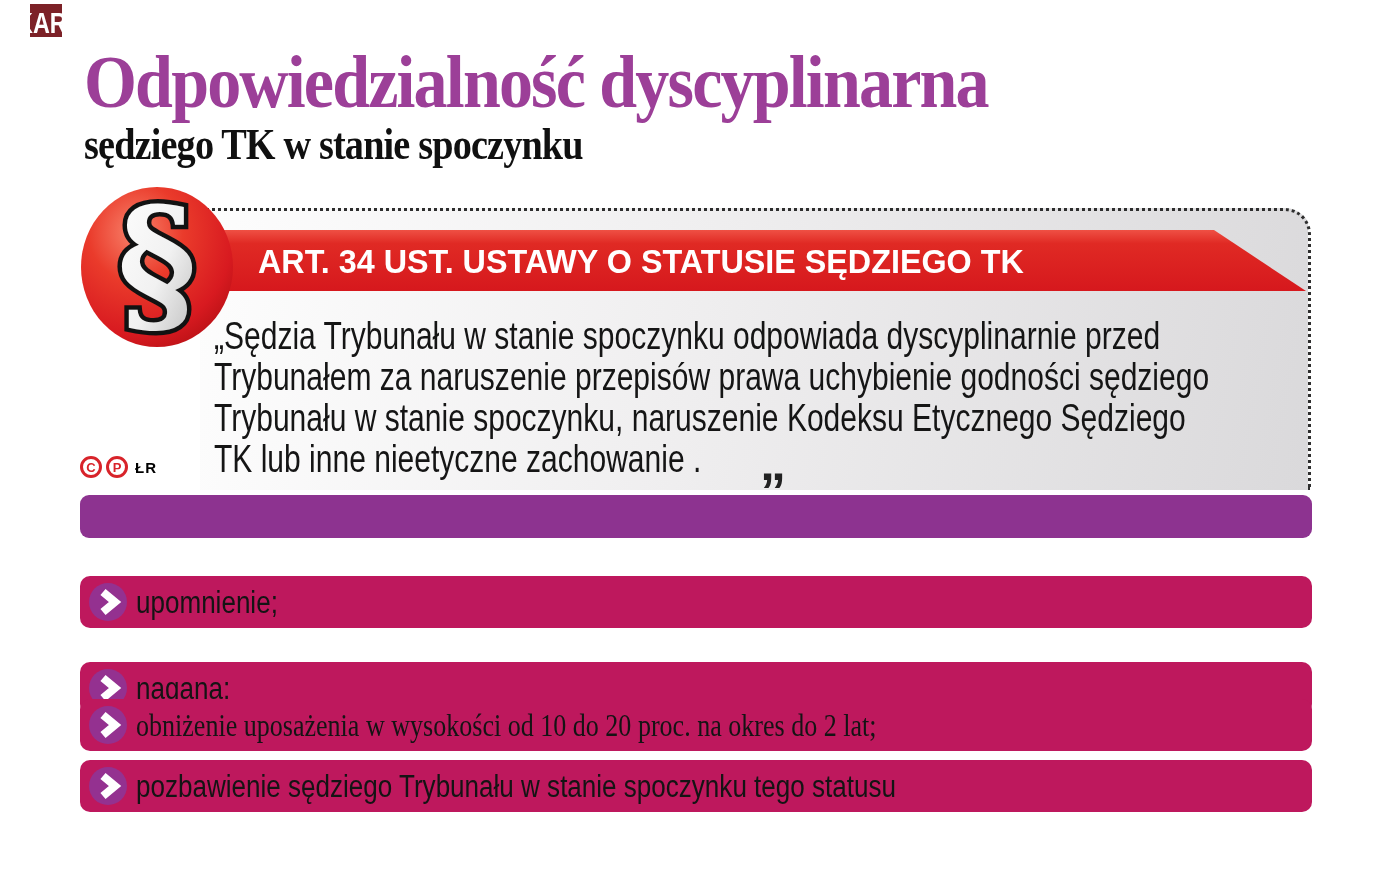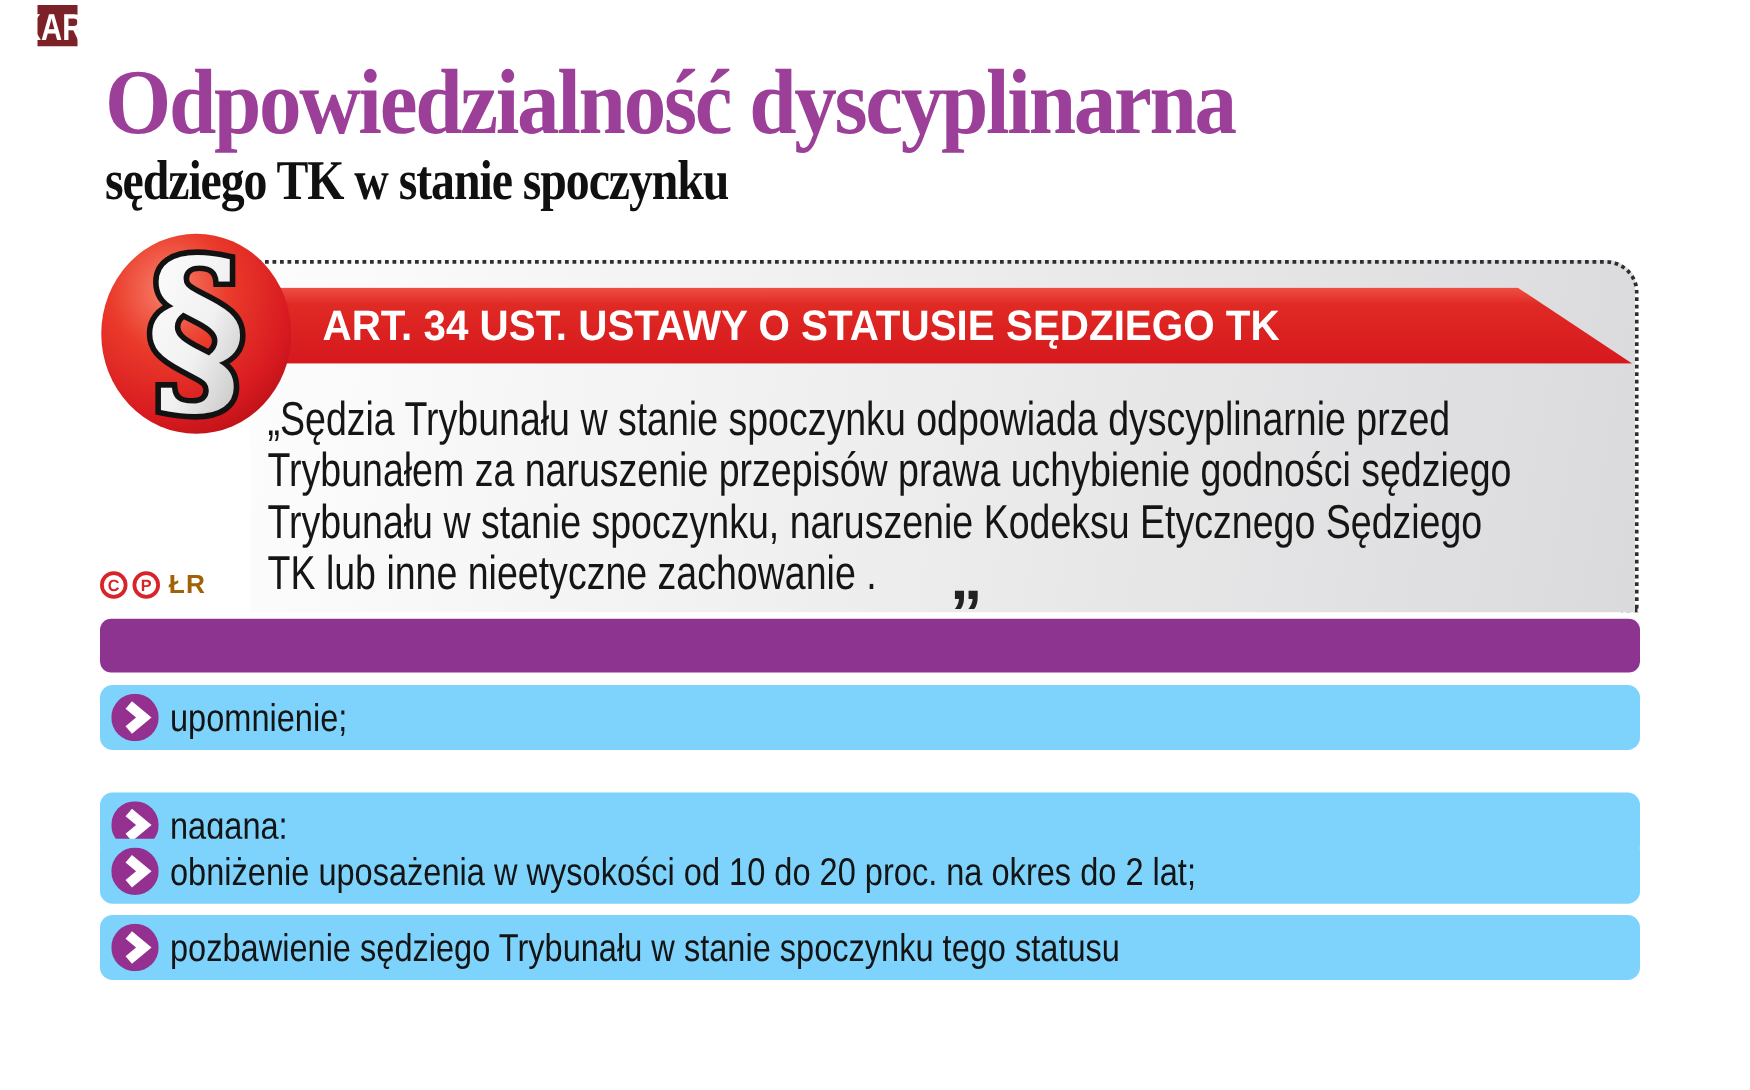--- a/index.html
+++ b/index.html
@@ -50,37 +50,37 @@
     position:absolute; left:760px; top:436px; font-size:52px; line-height:52px;
     font-weight:700; color:#222222;
   }
 
   .credits { position:absolute; left:80px; top:456px; display:flex; align-items:center; gap:4px; }
   .c-badge {
     width:22px; height:22px; border-radius:50%; border:3px solid #d8232a;
     color:#d8232a; font-weight:700; font-size:13px; box-sizing:border-box;
     display:flex; align-items:center; justify-content:center; background:#fff;
   }
-  .initials { font-size:21px; font-weight:700; color:#a16207; margin-left:3px; letter-spacing:1px; }
+  .initials { font-size:15px; font-weight:700; color:#000000; margin-left:3px; letter-spacing:1px; }
 
   .penalties-header {
     position:absolute; left:80px; top:495px; width:1232px; height:43px;
     background:#8d3390; border-radius:9px;
   }
   .penalties-header-label {
     position:absolute; left:16px; top:0; height:43px; line-height:45px;
     color:#ffffff; font-weight:700; font-size:30px; white-space:nowrap;
     transform:scaleX(0.78); transform-origin:0 0;
   }
 
   .row {
     position:absolute; left:80px; width:1232px; height:52px;
-    background:#7dd3fc; border-radius:10px;
+    background:#be185d; border-radius:10px;margin-top:28px;
   }
-  .row-0 { top:548px; } .row-1 { top:634px; } .row-2 { top:671px; } .row-3 { top:732px; }
+  .row-0 { top:548px; } .row-1 { top:634px; } .row-2 { top:671px;font-family:Liberation Serif, serif; } .row-3 { top:732px; }
   .row-icon { position:absolute; left:9px; top:7px; width:38px; height:38px; }
   .row-label {
     position:absolute; left:56px; top:0; height:52px; line-height:54px;
     font-size:31px; color:#141414; white-space:nowrap;
     transform:scaleX(0.84); transform-origin:0 0;
   }
 </style>
 </head>
 <body>
 

